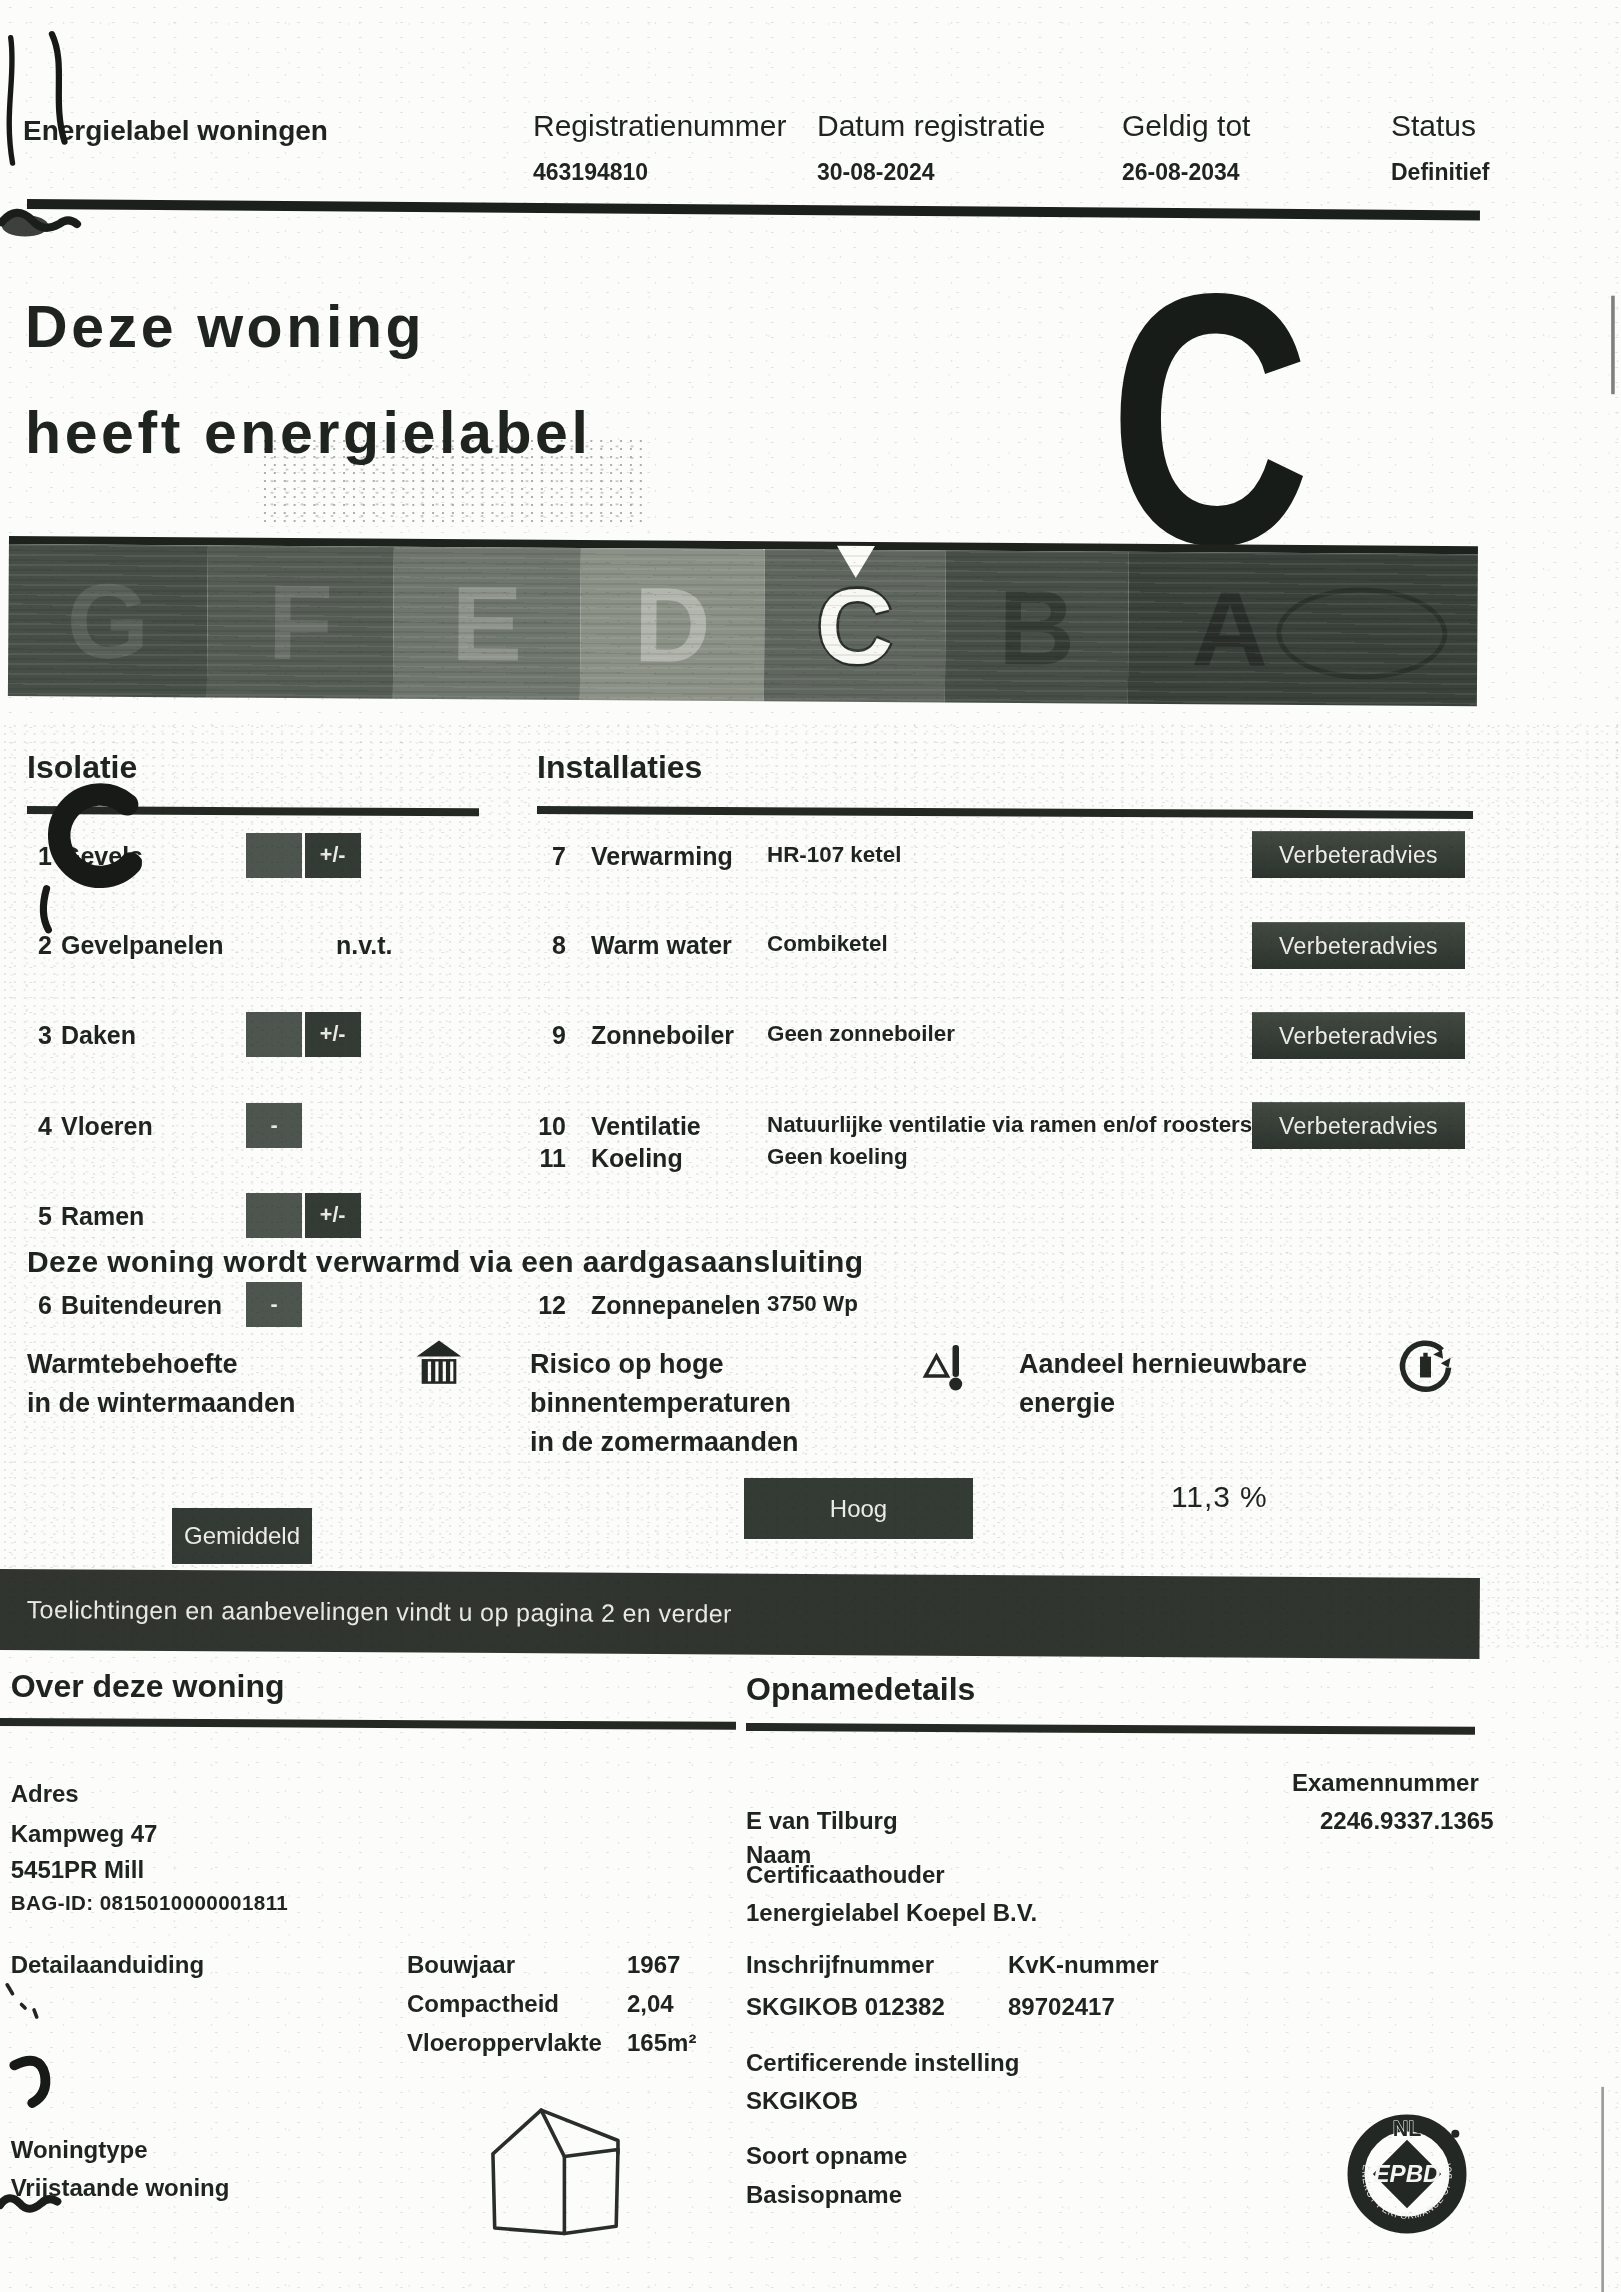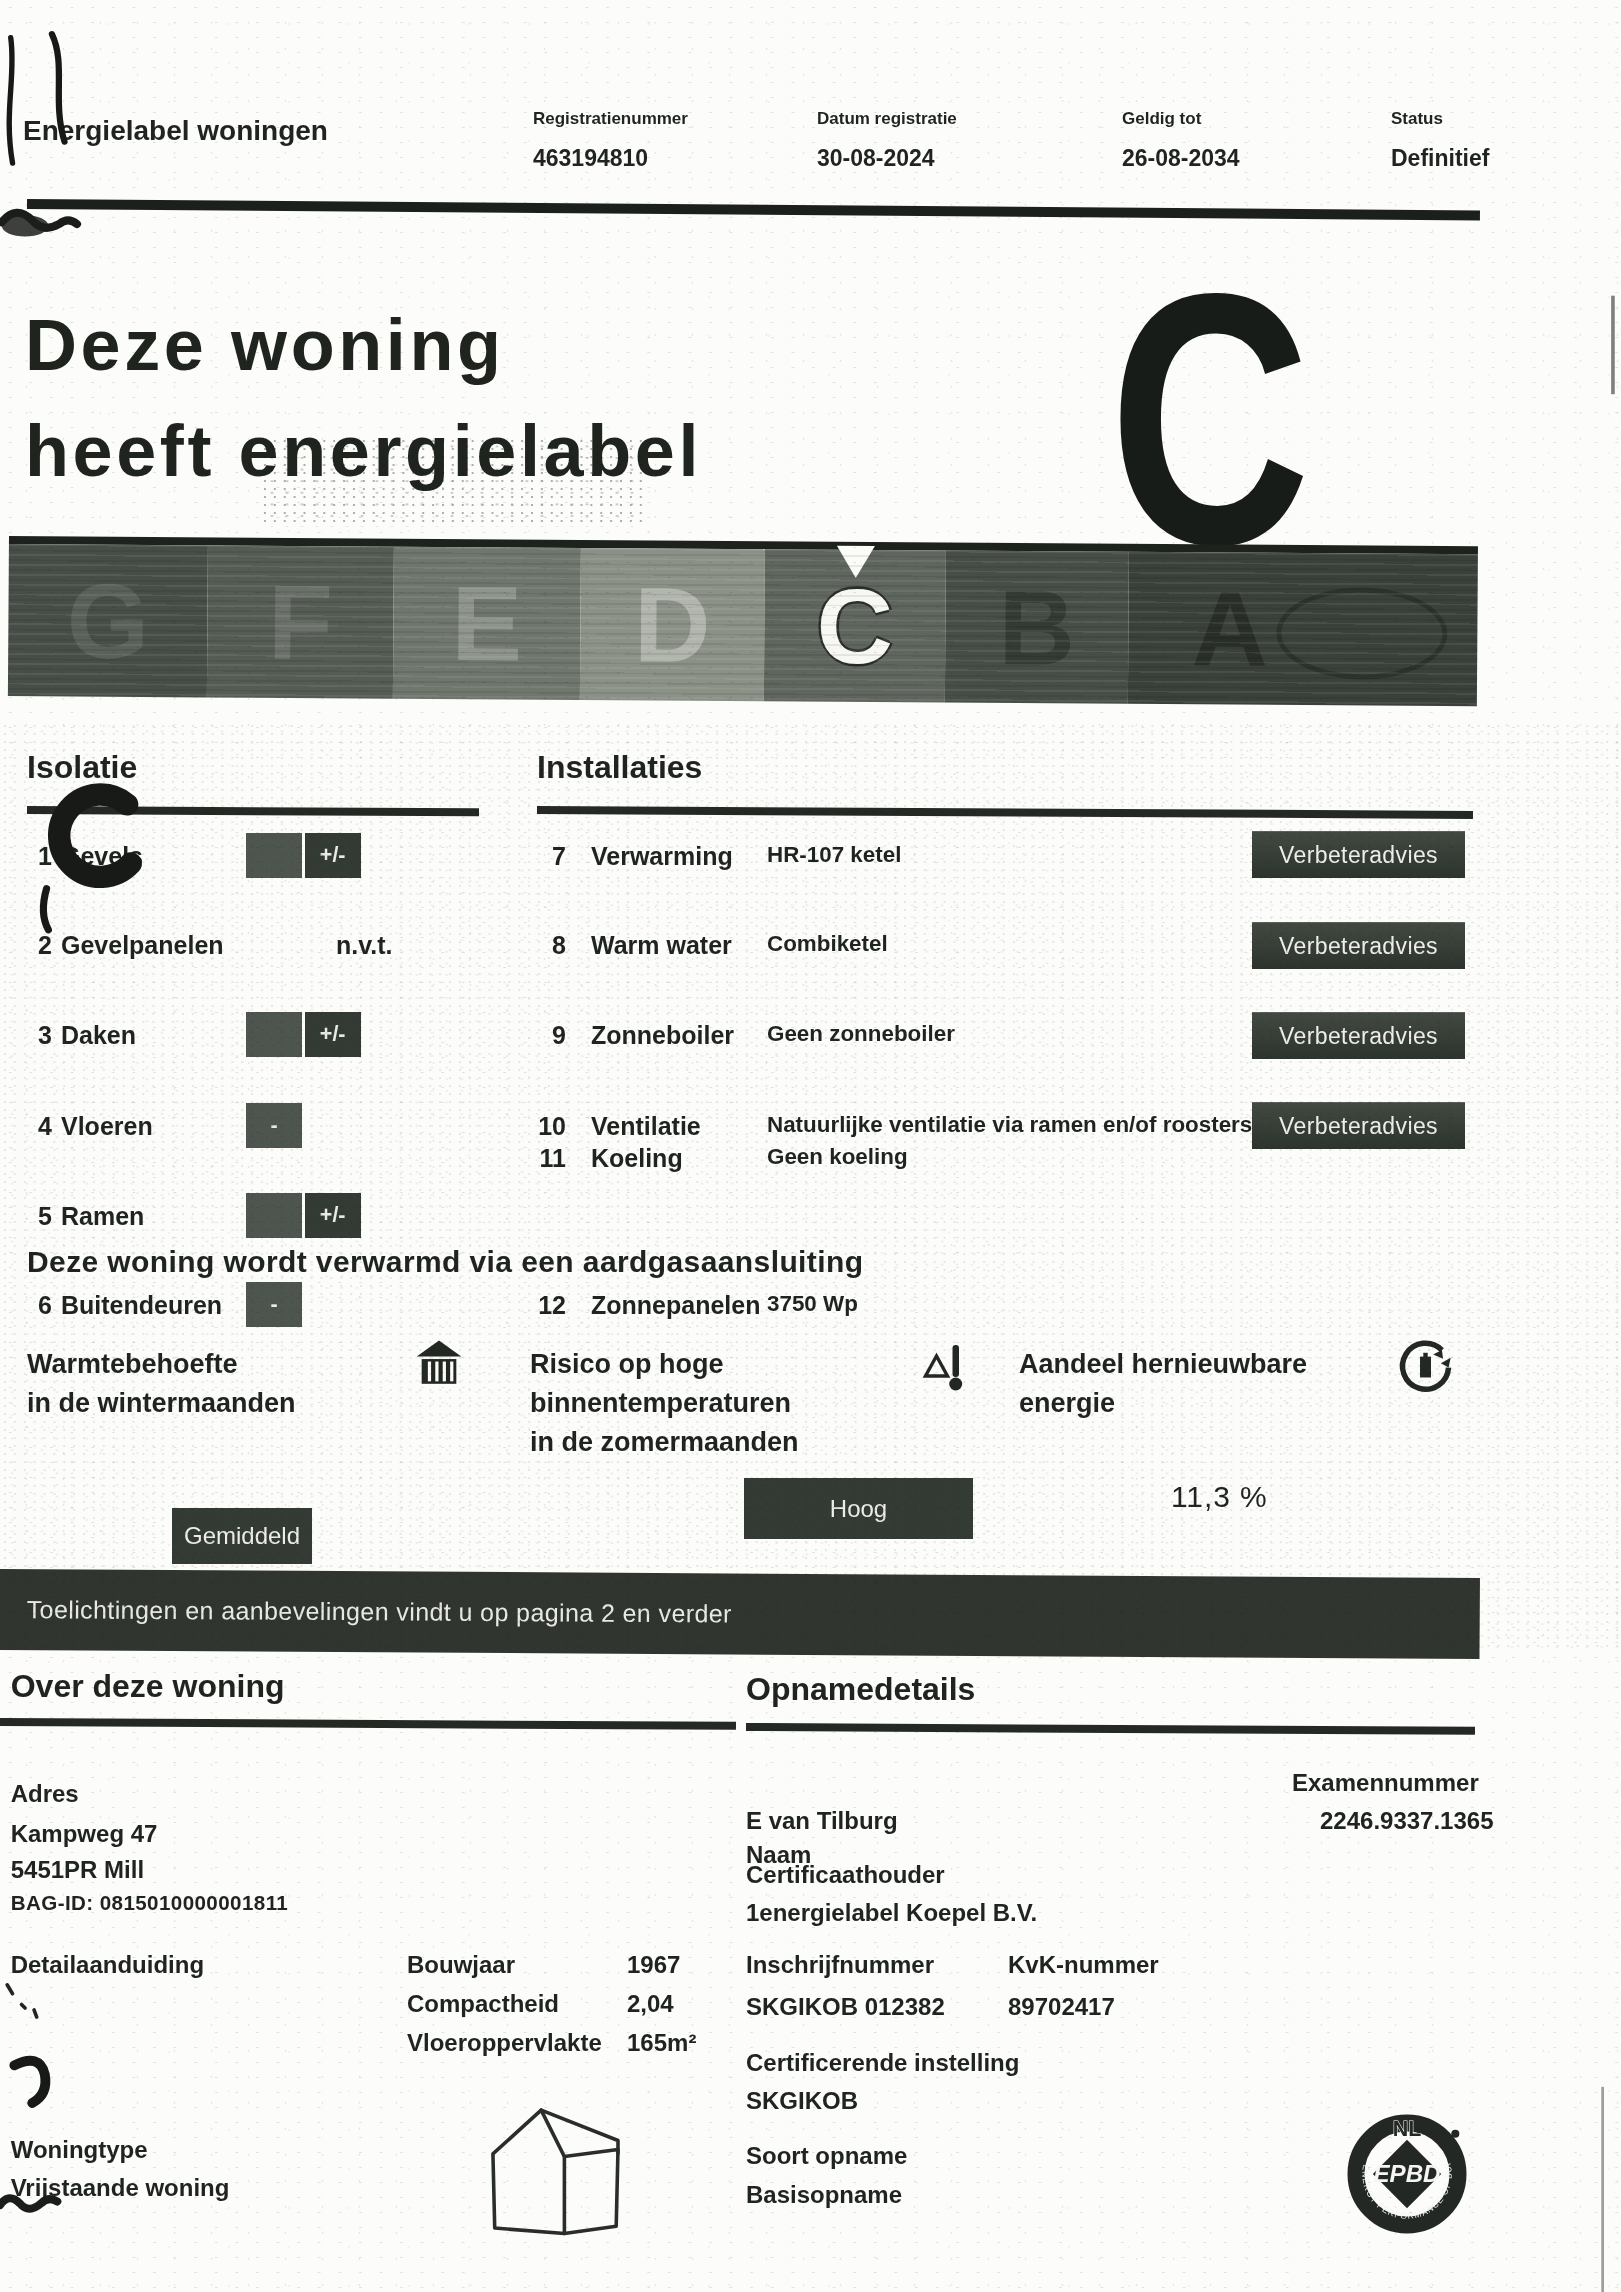--- a/index.html
+++ b/index.html
@@ -13,26 +13,26 @@
       radial-gradient(rgba(20,22,20,.5) 1.2px, transparent 1.4px);
     background-size:20.6px 15px, 37px 26px, 60px 39px;
     background-position:0 0, 8px 9.9px, 19px 4.5px;}
   .patch{position:absolute;pointer-events:none;
     background-image:
       radial-gradient(rgba(25,28,25,.9) 0.9px, transparent 1.3px),
       radial-gradient(rgba(25,28,25,.7) 1.1px, transparent 1.3px);
     background-size:9.9px 8px, 15px 11.6px;background-position:0 0,4.5px 3.6px;}
   
   .hdr-title{left:23px;top:115px;font-size:28px;font-weight:bold;}
-  .hdr-field .lbl{font-size:17px;font-weight:bold;}
+  .hdr-field .lbl{font-size:30px;font-weight:normal;}
   .hdr-field .val{font-size:23px;font-weight:bold;margin-top:16px;}
   .divider{left:27px;top:199px;width:1453px;height:9.9px;background:#1c201c;
            transform:rotate(0.45deg);transform-origin:left center;}
   
-  .hero{left:25px;top:274px;font-size:72px;line-height:106px;font-weight:bold;letter-spacing:3.6px;margin-top:18px;}
+  .hero{left:25px;top:274px;font-size:59px;line-height:106px;font-weight:bold;letter-spacing:3.6px;}
   .big-c{left:1109px;top:240px;font-size:358px;line-height:358px;font-weight:bold;
          transform:scaleX(.78);transform-origin:left top;color:#181c18;}
   
   .bar{left:9px;top:536px;width:1469px;height:152px;display:flex;
        border-top:8px solid #1d221d;transform:rotate(0.4deg);transform-origin:left top;}
   .bar::after{content:"";position:absolute;inset:0;pointer-events:none;
        background:repeating-linear-gradient(180deg, rgba(255,255,255,.07) 0 1.8px, transparent 1.8px 5.4px, rgba(0,0,0,.08) 5.4px 7.2px, transparent 7.2px 9.9px);}
   .seg{position:relative;height:100%;display:flex;align-items:center;justify-content:center;}
   .seg-letter{font-size:106px;font-weight:bold;color:#fff;}
   .seg:nth-child(1) .seg-letter{opacity:.10}

